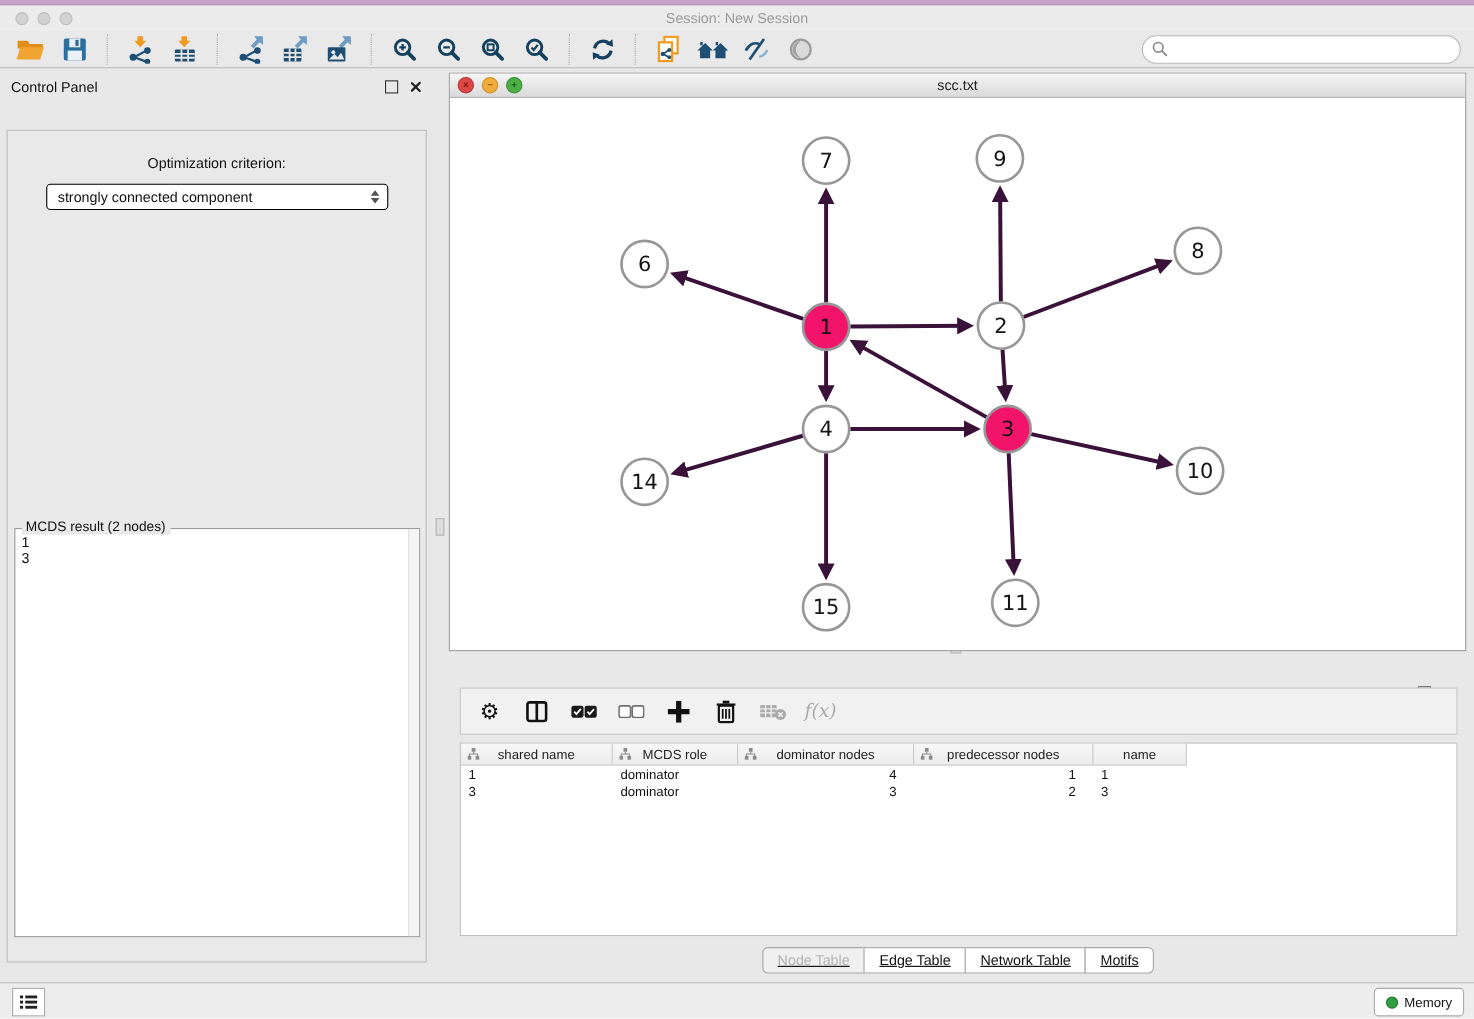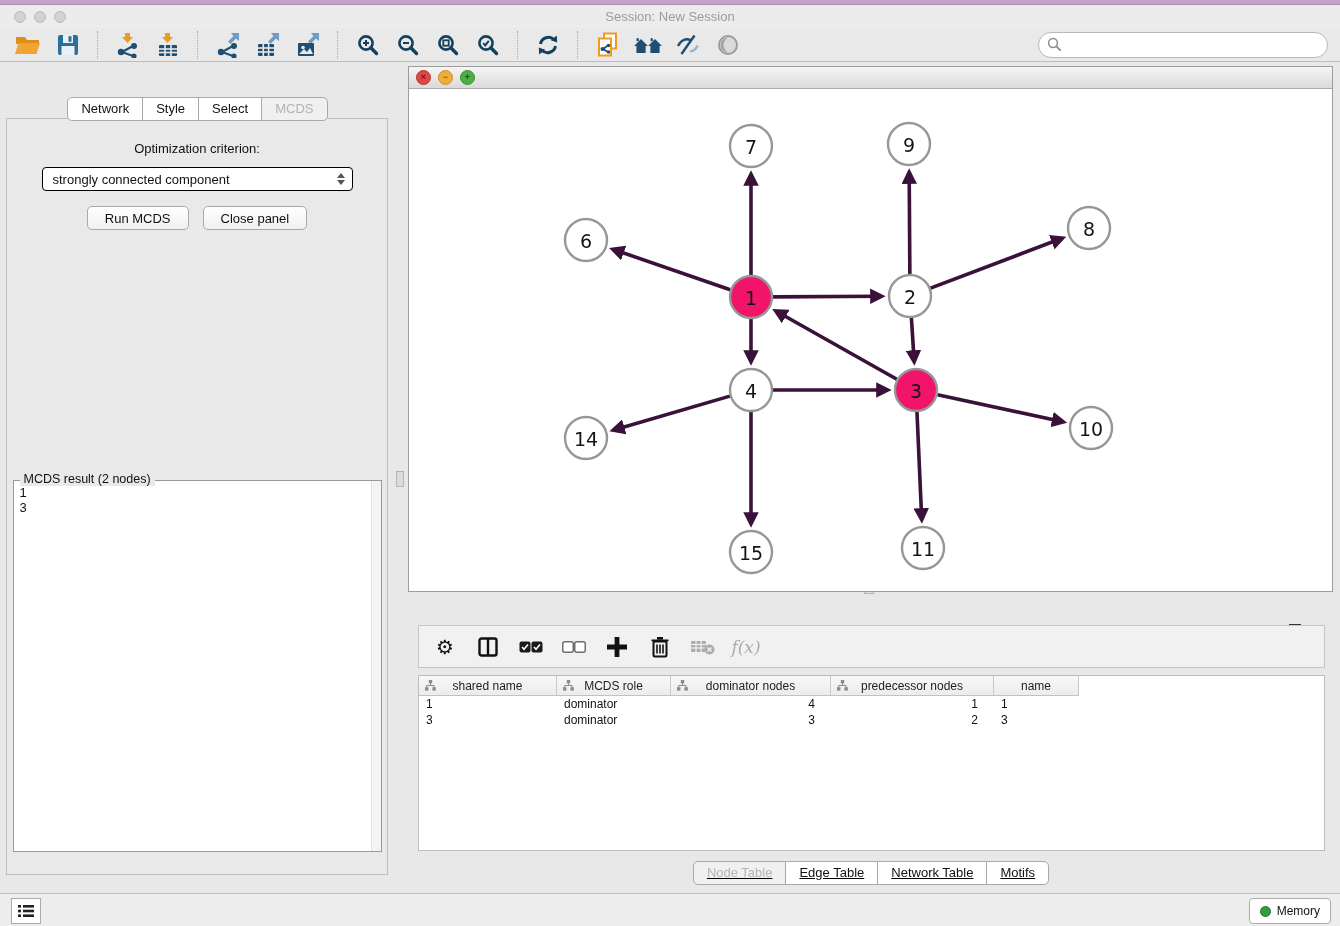--- a/index.html
+++ b/index.html
@@ -265,54 +265,52 @@
         <svg width="15" height="15" viewBox="0 0 15 15">
             <circle cx="6" cy="6" r="4.4" fill="none" stroke="#8A8A8A" stroke-width="1.5"></circle>
             <line x1="9.4" y1="9.4" x2="13.2" y2="13.2" stroke="#8A8A8A" stroke-width="1.7" stroke-linecap="round"></line>
           </svg>
       </span>
       <input class="search-input" type="text" value="" style="">
     </span>
   </div>
 
   <div class="control-panel">
-    <div class="cp-tabs">
-      <span class="tab first">Network</span>
-      <span class="tab">Style</span>
-      <span class="tab">Select</span>
-      <span class="tab last selected">MCDS</span>
+    <div class="cp-header">
+      <span class="panel-title">Control Panel</span>
+      <span class="panel-header-icons">
+        <span class="float-box"></span>
+        <span class="close-x"></span>
+      </span>
     </div>
     <div class="cp-body">
       <div class="opt-label">Optimization criterion:</div>
       <div class="dropdown">
         <span class="dd-text">strongly connected component</span>
         <span class="stepper">
             <span class="tri-up"></span>
             <span class="tri-down"></span>
           </span>
       </div>
-      <div class="btn-row">
-        <button class="mac-btn">Run MCDS</button>
-        <button class="mac-btn">Close panel</button>
-      </div>
       <div class="cp-spacer"></div>
       <div class="group-box">
         <span class="group-legend">MCDS result (2 nodes)</span>
         <div class="result-text">1
 3</div>
         <div class="result-scrollbar"></div>
       </div>
     </div>
   </div>
 
   <div class="v-splitter-handle"></div>
   <div class="h-splitter-handle"></div>
 
   <div class="network-frame">
     <div class="frame-titlebar">
+      <div class="frame-title">scc.txt</div>
       <div class="frame-lights">
         <span class="light red">×</span>
         <span class="light yellow">−</span>
         <span class="light green">+</span>
       </div>
     </div>
     <svg class="graph-canvas" width="923" height="503" viewBox="0 0 923 503">
         <defs>
           <marker id="arrow" viewBox="0 0 10 10" refX="7" refY="5" markerWidth="4.3" markerHeight="4.3" orient="auto">
             <path d="M0 0L10 5L0 10Z" fill="#3A1138"></path>

